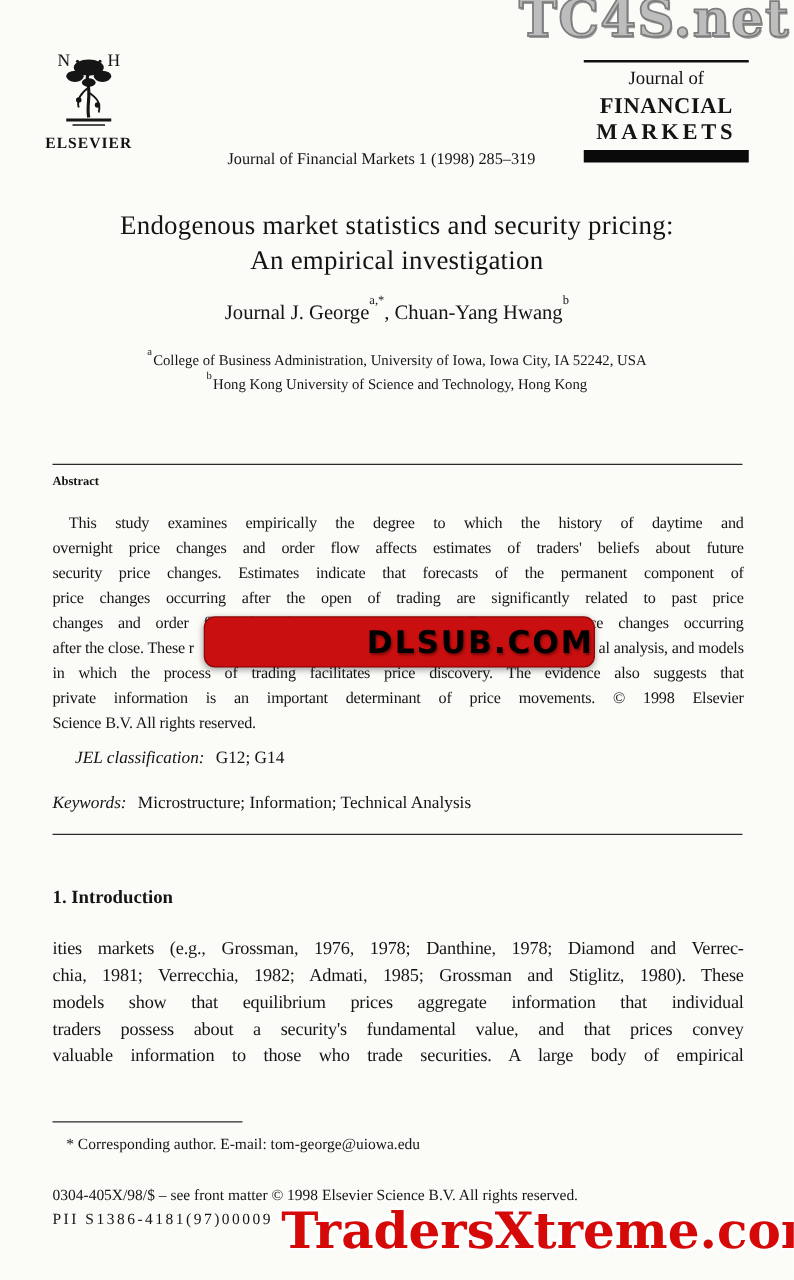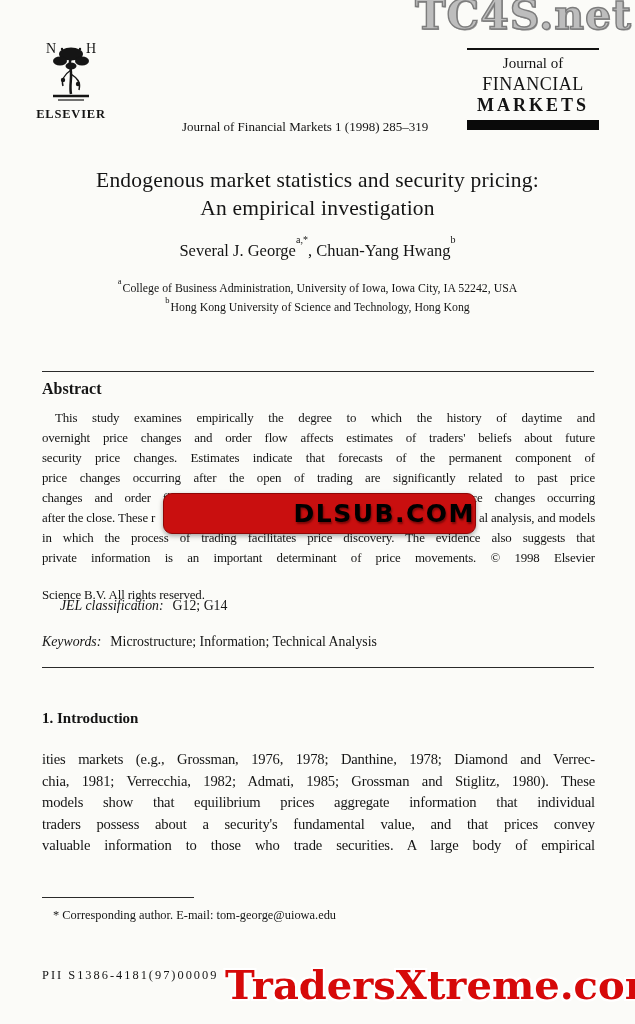--- a/index.html
+++ b/index.html
@@ -20,42 +20,42 @@
                       -2px -2px 0 #fff,2px 2px 0 #fff,-2px 2px 0 #fff,2px -2px 0 #fff;}
 
   
   .logo{position:absolute;left:34px;top:40px;width:74px;text-align:center;}
   .logo svg{display:block;margin:0 auto;}
   .publisher{margin-top:3px;font-size:12.5px;font-weight:600;letter-spacing:0.8px;}
   .citation{position:absolute;left:150px;top:119px;font-size:13px;margin-left:32px;}
   .jbox{position:absolute;right:36px;top:48px;width:132px;text-align:center;}
   .jbar-top{height:2px;background:#111;margin-bottom:5px;}
   .j1{font-size:15px;font-family:Liberation Serif, serif;}
-  .j2{font-size:18px;font-weight:400;letter-spacing:0.5px;margin-top:2px;}
+  .j2{font-size:18px;font-weight:700;letter-spacing:0.5px;margin-top:2px;}
   .j3{font-size:18px;font-weight:700;letter-spacing:3px;}
   .jbar{height:10px;background:#0a0a0a;margin-top:4px;}
 
   
   .title{position:absolute;top:166px;left:0;width:635px;text-align:center;font-size:21.5px;line-height:28px;letter-spacing:0.2px;}
   .authors{position:absolute;top:240px;left:0;width:635px;text-align:center;font-size:16.5px;}
   .authors sup{font-size:10px;position:relative;top:-6px;}
   .affils{position:absolute;top:277px;left:0;width:635px;text-align:center;font-size:11.8px;line-height:15px;}
   .affils sup{font-size:8.5px;position:relative;top:-3px;margin-right:1px;}
 
   
   .rule{position:absolute;left:42px;width:552px;border-top:1.3px solid #2a2a2a;}
   .rule-top{top:371px;}
   .rule-bottom{top:667px;}
 
   
-  .abs-head{position:absolute;top:380px;left:42px;font-size:16px;font-weight:700;}
+  .abs-head{position:absolute;top:380px;left:42px;font-size:10px;font-weight:700;}
   .abs-body{position:absolute;top:408px;left:42px;width:553px;font-size:12.9px;letter-spacing:-0.15px;}
   .aline{height:20px;line-height:20px;text-align:justify;text-align-last:justify;}
   .aline.indent{text-indent:13px;}
-  .aline.last{text-align-last:left;margin-top:17px;}
+  .aline.last{text-align-last:left;}
   .aline.split{display:flex;justify-content:space-between;}
 
   
   .jel{position:absolute;top:598px;left:60px;font-size:13.8px;}
   .kw{position:absolute;top:634px;left:42px;font-size:13.8px;}
   .it{font-style:italic;}
   .val{margin-left:9px;}
 
   
   .sec-head{position:absolute;top:710px;left:42px;font-size:15px;font-weight:700;}
@@ -113,21 +113,21 @@
     <div class="j2">FINANCIAL</div>
     <div class="j3">MARKETS</div>
     <div class="jbar"></div>
   </div>
 
   <div class="title">
     <div>Endogenous market statistics and security pricing:</div>
     <div>An empirical investigation</div>
   </div>
 
-  <div class="authors"><span>Several J. George</span><sup>a,*</sup><span>, </span><span>Chuan-Yang Hwang</span><sup>b</sup></div>
+  <div class="authors"><span>Journal J. George</span><sup>a,*</sup><span>, </span><span>Chuan-Yang Hwang</span><sup>b</sup></div>
 
   <div class="affils">
     <div><sup>a</sup><span>College of Business Administration, University of Iowa, Iowa City, IA 52242, USA</span></div>
     <div><sup>b</sup><span>Hong Kong University of Science and Technology, Hong Kong</span></div>
   </div>
 
   <div class="rule rule-top"></div>
 
   <div class="abs-head">Abstract</div>
 
@@ -166,17 +166,18 @@
     <div class="iline">ities markets (e.g., Grossman, 1976, 1978; Danthine, 1978; Diamond and Verrec-</div>
     <div class="iline">chia, 1981; Verrecchia, 1982; Admati, 1985; Grossman and Stiglitz, 1980). These</div>
     <div class="iline">models show that equilibrium prices aggregate information that individual</div>
     <div class="iline">traders possess about a security's fundamental value, and that prices convey</div>
     <div class="iline">valuable information to those who trade securities. A large body of empirical</div>
   </div>
 
   <div class="fn-rule"></div>
   <div class="footnote">* Corresponding author. E-mail: tom-george@uiowa.edu</div>
 
+  <div class="imprint1">0304-405X/98/$ – see front matter  © 1998 Elsevier Science B.V. All rights reserved.</div>
   <div class="imprint2">PII S1386-4181(97)00009</div>
 
   <div class="wm-bottom">TradersXtreme.com</div>
 
 </div>
 
 </body></html>

